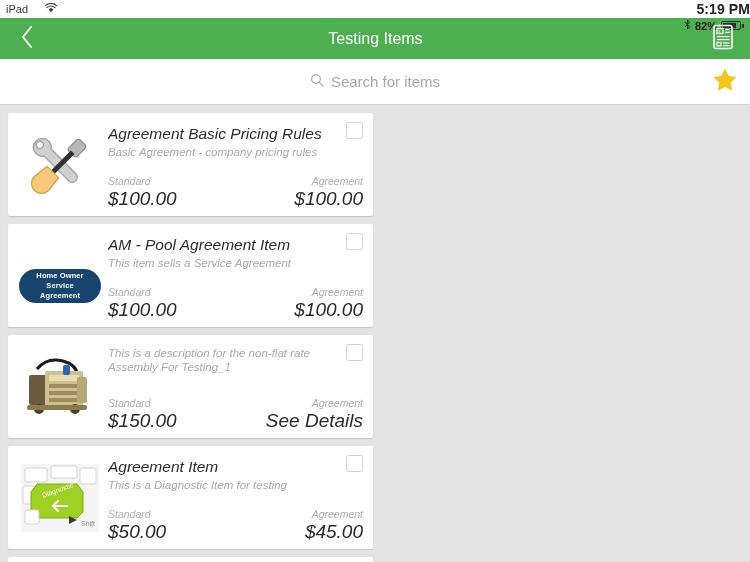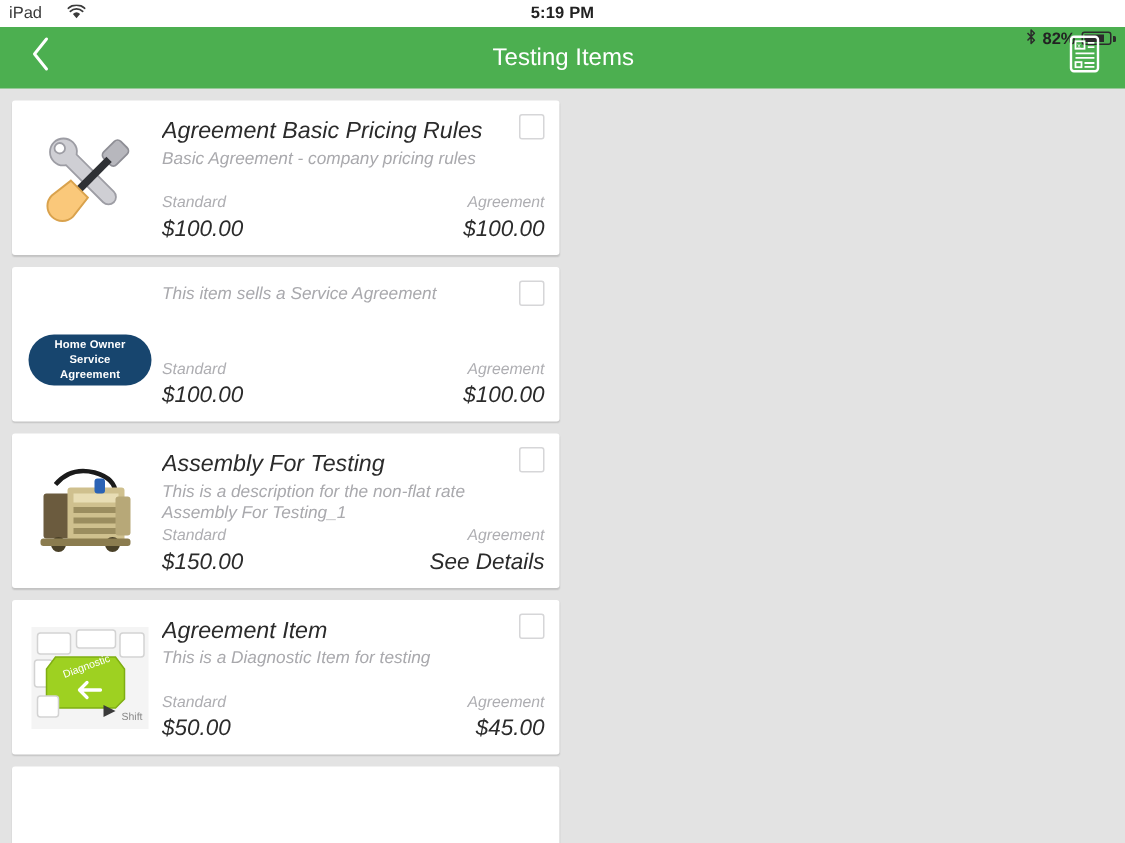--- a/index.html
+++ b/index.html
@@ -11,22 +11,22 @@
   }
   .screen { width: 750px; height: 562px; position: relative; background: #e3e3e3; }
 
   
   .statusbar {
     height: 18px; background: #ffffff; display: flex; align-items: center;
     padding: 0 6px; font-size: 11px; color: #3a3a3a; position: relative;
   }
   .sb-left { display: flex; align-items: center; gap: 17px; }
   .sb-center {
-    position: absolute; left: 0; right: 0; text-align: center;
-    font-size: 11px; font-weight: bold; color: #222; letter-spacing: .1px;
+    position: absolute; left: 0; right: 0; text-align: right;
+    font-size: 14px; font-weight: bold; color: #222; letter-spacing: .1px;
   }
   .sb-right {
     margin-left: auto; display: flex; align-items: center; gap: 4px;
     font-size: 11px; font-weight: bold; color: #222; position: relative; z-index: 2; margin-top: 33px;
   }
   .batt { display: inline-flex; align-items: center; }
   .batt-body {
     width: 20px; height: 9px; border: 1px solid #2b2b2b; border-radius: 2px;
     padding: 1px; display: inline-block;
   }
@@ -85,21 +85,21 @@
   .card-desc {
     font-size: 11.5px; color: #a9a9ad; line-height: 14px; margin-top: 2px;
     max-width: 246px;
   }
   .card-prices {
     margin-top: auto; display: flex; justify-content: space-between; align-items: flex-end; gap: 33px;
   }
   .price-col { display: flex; flex-direction: column; }
   .price-col.right { align-items: flex-end; }
   .price-label { font-size: 10.5px; color: #aeaeb2; line-height: 13px; }
-  .price-val { font-size: 15px; color: #2b2b2b; line-height: 19px; margin-top: 1px; }
+  .price-val { font-size: 19px; color: #2b2b2b; line-height: 19px; margin-top: 1px; }
   .checkbox {
     position: absolute; top: 9px; right: 10px; width: 17px; height: 17px;
     border: 1px solid #d6d6d8; border-radius: 2px; background: #fff; cursor: pointer;
   }
 
   
   .badge-pill {
     background: #17456e; color: #fff; border-radius: 20px;
     font-size: 7.5px; font-weight: bold; line-height: 10px; text-align: center;
     padding: 2px 8px; width: 82px; letter-spacing: .1px; margin-top: 20px;
@@ -161,20 +161,40 @@
           <line x1="5" y1="12.6" x2="17.6" y2="12.6" stroke="#ffffff" stroke-width="1.2"></line>
           <line x1="5" y1="15.6" x2="17.6" y2="15.6" stroke="#ffffff" stroke-width="1.2"></line>
           <rect x="5" y="18.4" width="4" height="3.4" fill="none" stroke="#ffffff" stroke-width="1.2"></rect>
           <line x1="11" y1="19" x2="17.6" y2="19" stroke="#ffffff" stroke-width="1.2"></line>
           <line x1="11" y1="21.6" x2="17.6" y2="21.6" stroke="#ffffff" stroke-width="1.2"></line>
         </svg>
       </span>
     </div>
   </div>
 
+  <div class="searchbar">
+    <div class="search-wrap">
+      <div class="search-inner">
+        <span>
+          <svg width="14" height="14" viewBox="0 0 14 14">
+            <circle cx="6" cy="6" r="4.4" fill="none" stroke="#a8a8ac" stroke-width="1.2"></circle>
+            <line x1="9.3" y1="9.3" x2="13" y2="13" stroke="#a8a8ac" stroke-width="1.2" stroke-linecap="round"></line>
+          </svg>
+        </span>
+        <span class="search-ph">Search for items</span>
+      </div>
+    </div>
+    <div class="star">
+      <span>
+        <svg width="26" height="26" viewBox="0 0 26 26">
+          <path d="M13 1.6 L16.6 8.9 L24.6 10.1 L18.8 15.7 L20.2 23.7 L13 19.9 L5.8 23.7 L7.2 15.7 L1.4 10.1 L9.4 8.9 Z" fill="#f5c518"></path>
+        </svg>
+      </span>
+    </div>
+  </div>
 
   <div class="grid">
 
     <div class="card">
       <div class="card-thumb">
         <span class="tool-icon">
           <svg width="80" height="80" viewBox="0 0 80 80">
             <g transform="rotate(-45 40 40)">
               <path d="M40 6 a9 9 0 0 0 -9 9 a9 9 0 0 0 4 7.4 v35 a5 5 0 0 0 10 0 v-35 a9 9 0 0 0 4 -7.4 a9 9 0 0 0 -9 -9 z M36.5 11.5 a3.5 3.5 0 1 1 7 0 a3.5 3.5 0 1 1 -7 0 z" fill="#cfcfd4" stroke="#9d9da4" stroke-width="1.2"></path>
             </g>
@@ -204,20 +224,21 @@
     </div>
 
     <div class="card">
       <div class="card-thumb">
         <div class="badge-pill">
           <div>Home Owner</div>
           <div>Service Agreement</div>
         </div>
       </div>
       <div class="card-body">
+        <div class="card-title">AM - Pool Agreement Item</div>
         <div class="card-desc">This item sells a Service Agreement</div>
         <div class="card-prices">
           <div class="price-col">
             <span class="price-label">Standard</span>
             <span class="price-val">$100.00</span>
           </div>
           <div class="price-col right">
             <span class="price-label">Agreement</span>
             <span class="price-val">$100.00</span>
           </div>
@@ -239,21 +260,20 @@
             <rect x="30" y="45" width="30" height="4" fill="#9b8d5f"></rect>
             <rect x="44" y="12" width="7" height="10" rx="2" fill="#2b63b5"></rect>
             <rect x="58" y="24" width="10" height="26" rx="2" fill="#b7a878"></rect>
             <circle cx="20" cy="56" r="5" fill="#4a4128"></circle>
             <circle cx="56" cy="56" r="5" fill="#4a4128"></circle>
             <rect x="8" y="52" width="60" height="5" rx="2" fill="#8b7c4f"></rect>
           </svg>
         </span>
       </div>
       <div class="card-body">
-        <div class="card-title">Assembly For Testing</div>
         <div class="card-desc">This is a description for the non-flat rate Assembly For Testing_1</div>
         <div class="card-prices">
           <div class="price-col">
             <span class="price-label">Standard</span>
             <span class="price-val">$150.00</span>
           </div>
           <div class="price-col right">
             <span class="price-label">Agreement</span>
             <span class="price-val">See Details</span>
           </div>

